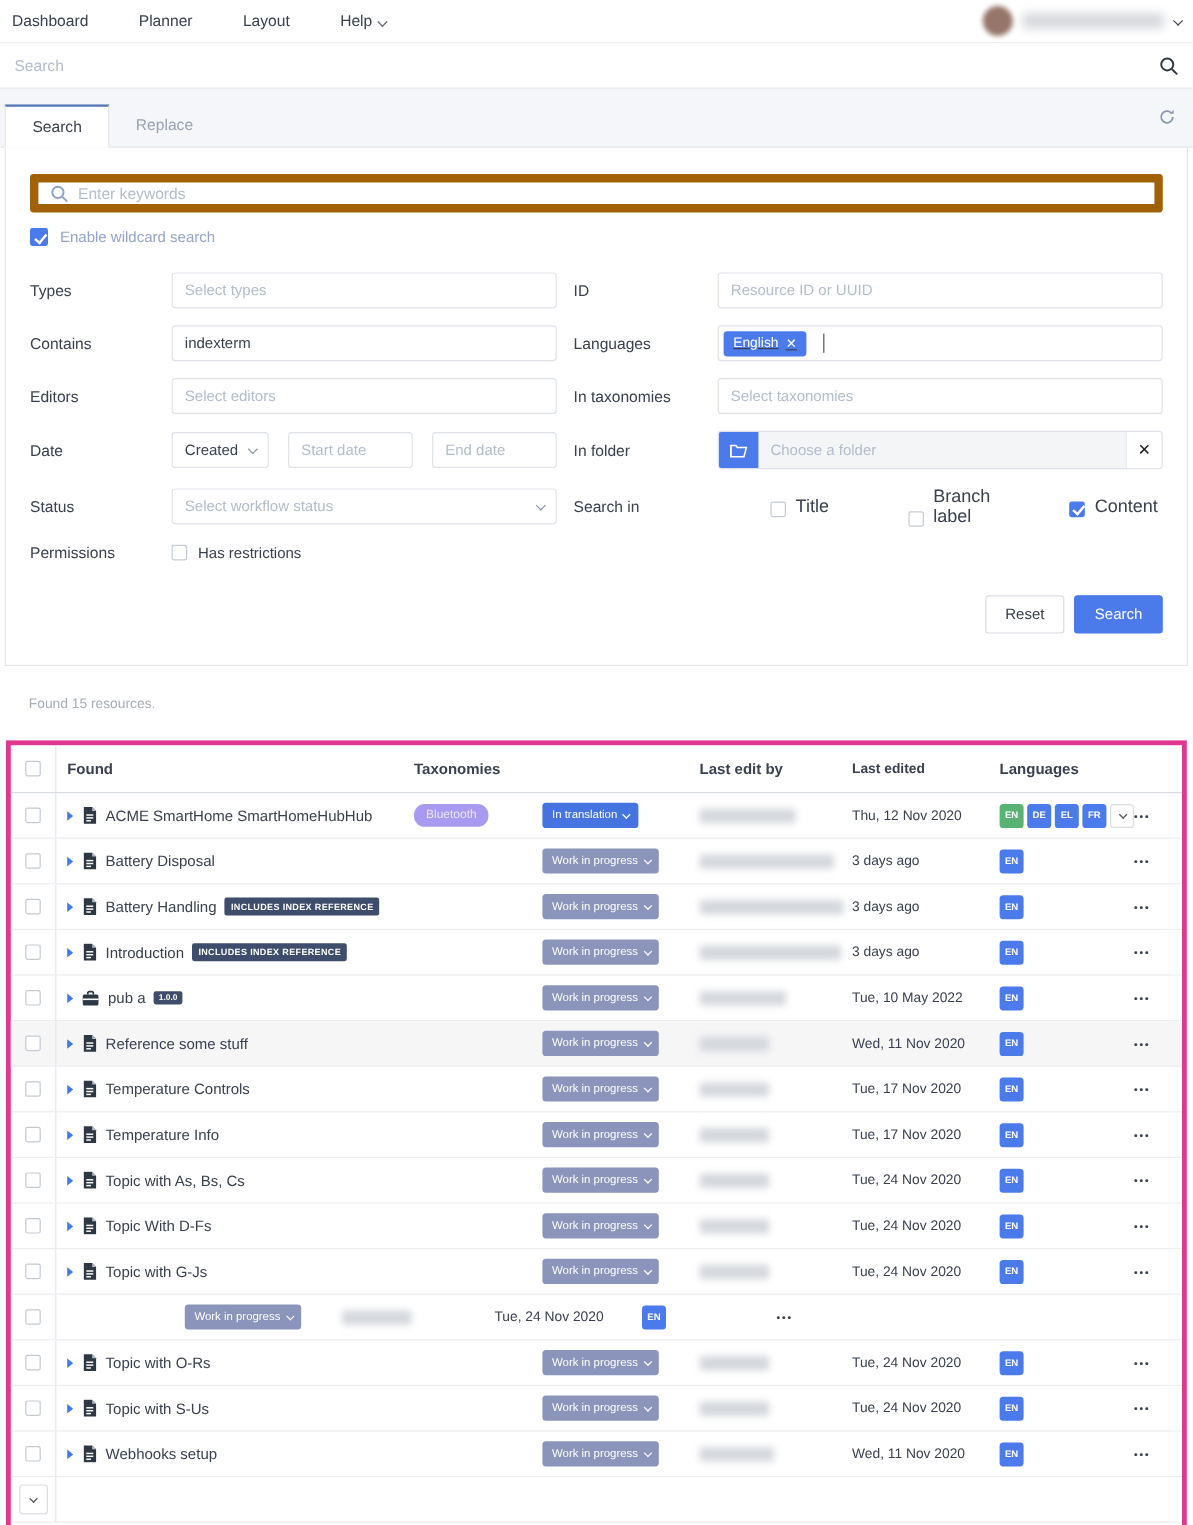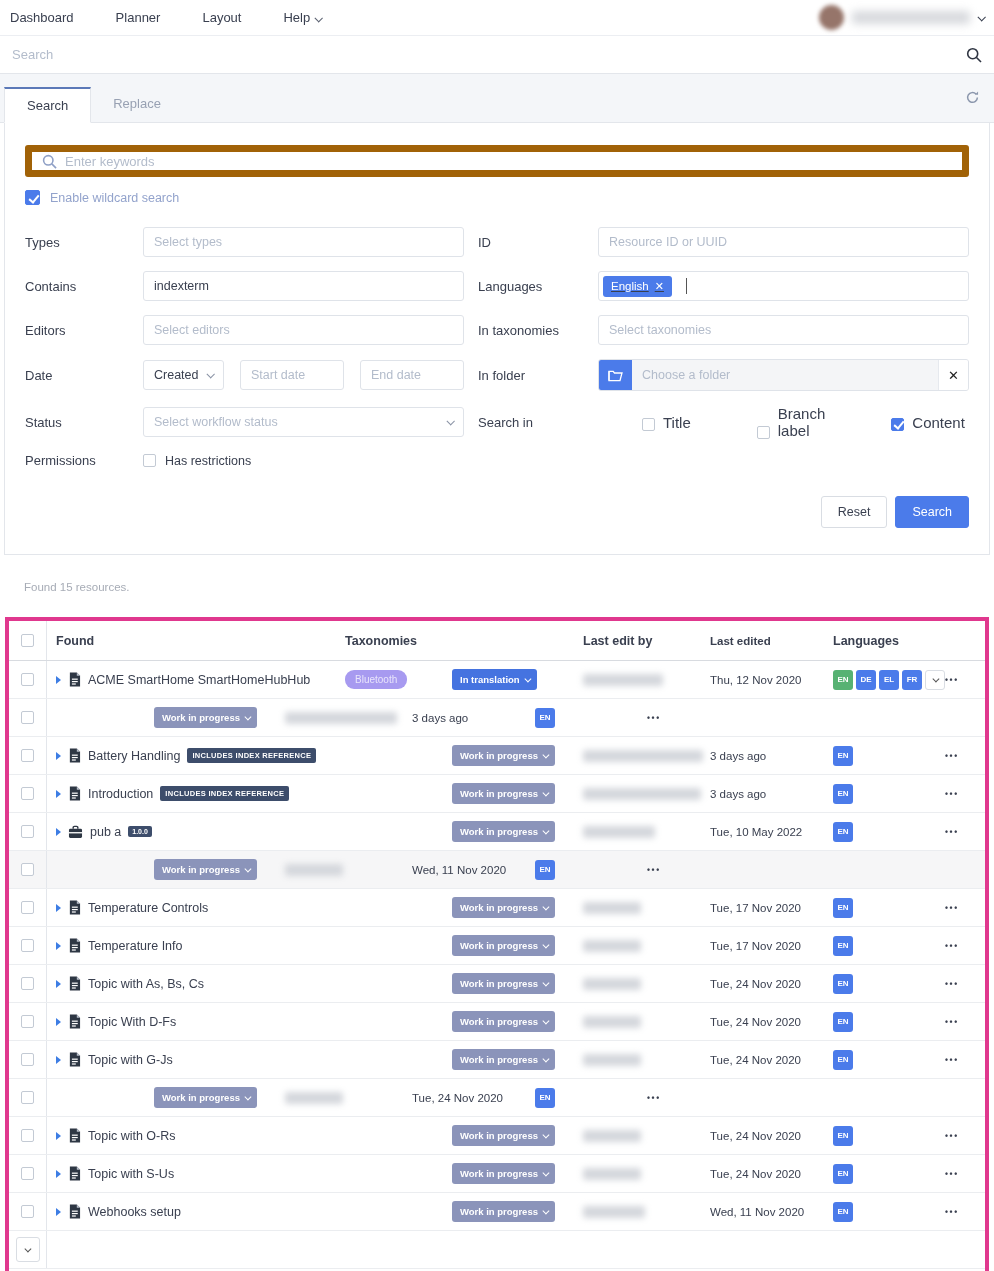--- a/index.html
+++ b/index.html
@@ -77,21 +77,21 @@
   .c-editor{width:127px;flex:none;display:flex;align-items:center;}
   .c-edited{width:123px;flex:none;display:flex;align-items:center;font-size:11.5px;}
   .c-lang{width:112px;flex:none;display:flex;align-items:center;gap:3px;}
   .c-actions{width:40px;flex:none;display:flex;align-items:center;}
   .tri{width:0;height:0;border-left:5px solid #3d7de4;border-top:4px solid transparent;border-bottom:4px solid transparent;cursor:pointer;flex:none;}
   .rowicon{flex:none;display:flex;}
   .rname{cursor:pointer;white-space:nowrap;}
   .navybadge{background:var(--navy);color:#fff;font-size:7.5px;font-weight:bold;letter-spacing:.3px;padding:3px 5px;border-radius:2px;white-space:nowrap;}
   .verbadge{background:var(--navy);color:#fff;font-size:7px;font-weight:bold;padding:2px 4px;border-radius:2px;}
   .taxpill{background:var(--purple);color:#e9e5fb;font-size:10px;padding:4px 10px;border-radius:9px;}
-  .statusbtn{border:none;color:#fff;font-size:9.5px;font-weight:bold;padding:5px 8px;border-radius:3px;cursor:pointer;display:flex;align-items:center;gap:5px;font-family:inherit;}
+  .statusbtn{border:none;color:#fff;font-size:9.5px;font-weight:normal;padding:5px 8px;border-radius:3px;cursor:pointer;display:flex;align-items:center;gap:5px;font-family:inherit;}
   .statusbtn.slate{background:var(--slate);}
   .statusbtn.blue{background:var(--translation);}
   .statusbtn .chev{width:4.5px;height:4.5px;border-width:0 1.4px 1.4px 0;border-style:solid;}
   .blurbar{height:12px;border-radius:2px;background:#d4d7dc;filter:blur(3px);}
   .langb{width:20px;height:20px;border-radius:3px;color:#fff;font-size:8px;font-weight:bold;display:flex;align-items:center;justify-content:center;flex:none;}
   .langb.blue{background:var(--accent);}
   .langb.green{background:var(--green);}
   .morelang{width:21px;height:20px;border:1px solid #d9dde3;border-radius:3px;background:#fff;color:#555;display:flex;align-items:center;justify-content:center;cursor:pointer;}
   .morelang .chev{width:4.5px;height:4.5px;}
   .dots{font-size:8.5px;letter-spacing:1.6px;font-weight:bold;color:#3a4050;cursor:pointer;}
@@ -312,20 +312,33 @@
           </button>
         </div>
         <div class="c-actions">
           <span class="dots">•••</span>
         </div>
       </div>
       <div class="trow">
         <div class="c-check">
           <span class="cb small"></span>
         </div>
+        <div class="c-name">
+          <span class="tri"></span>
+          <span class="rowicon">
+            <svg width="13" height="15" viewBox="0 0 14 16">
+              <path d="M2 0.5h7.5L13 4v11.5H2z" fill="#2e3744"></path>
+              <path d="M9.5 0.5L13 4H9.5z" fill="#b8bfca"></path>
+              <rect x="4.2" y="7" width="6.3" height="1.3" fill="#fff"></rect>
+              <rect x="4.2" y="9.6" width="6.3" height="1.3" fill="#fff"></rect>
+              <rect x="4.2" y="12.2" width="4.2" height="1.3" fill="#fff"></rect>
+            </svg>
+          </span>
+          <span class="rname">Battery Disposal</span>
+        </div>
         <div class="c-tax"></div>
         <div class="c-status">
           <button class="statusbtn slate">
             <span>Work in progress</span>
             <span class="chev"></span>
           </button>
         </div>
         <div class="c-editor">
           <span class="blurbar" style="width:112px"></span>
         </div>
@@ -439,20 +452,33 @@
         <div class="c-lang">
           <span class="langb blue">EN</span>
         </div>
         <div class="c-actions">
           <span class="dots">•••</span>
         </div>
       </div>
       <div class="trow hl">
         <div class="c-check">
           <span class="cb small"></span>
+        </div>
+        <div class="c-name">
+          <span class="tri"></span>
+          <span class="rowicon">
+            <svg width="13" height="15" viewBox="0 0 14 16">
+              <path d="M2 0.5h7.5L13 4v11.5H2z" fill="#2e3744"></path>
+              <path d="M9.5 0.5L13 4H9.5z" fill="#b8bfca"></path>
+              <rect x="4.2" y="7" width="6.3" height="1.3" fill="#fff"></rect>
+              <rect x="4.2" y="9.6" width="6.3" height="1.3" fill="#fff"></rect>
+              <rect x="4.2" y="12.2" width="4.2" height="1.3" fill="#fff"></rect>
+            </svg>
+          </span>
+          <span class="rname">Reference some stuff</span>
         </div>
         <div class="c-tax"></div>
         <div class="c-status">
           <button class="statusbtn slate">
             <span>Work in progress</span>
             <span class="chev"></span>
           </button>
         </div>
         <div class="c-editor">
           <span class="blurbar" style="width:58px"></span>

